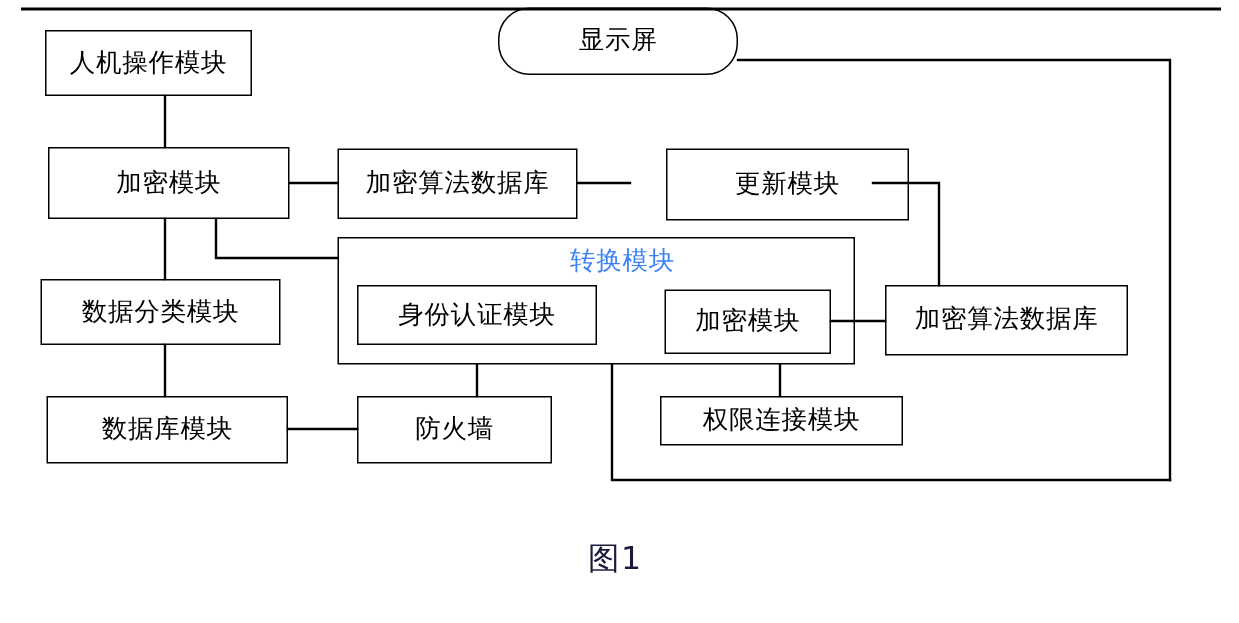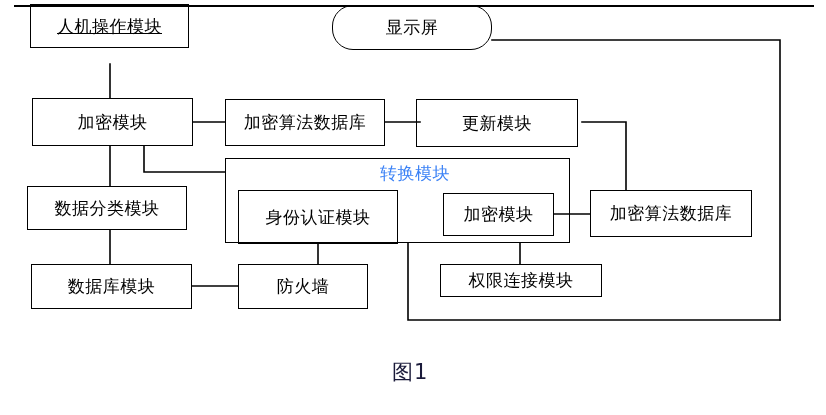--- a/index.html
+++ b/index.html
@@ -95,28 +95,28 @@
         <path d="M 492 40 L 780 40 L 780 320"></path>
         <path d="M 408 243 L 408 320 L 780 320"></path>
       </g>
   </svg>
 
   <div id="groups-layer">
       <div class="group-box" style="left: 225px; top: 158px; width: 345px; height: 85px;"></div>
       <div class="group-title" style="left: 380px; top: 162px;">转换模块</div>
     </div>
   <div id="nodes-layer">
-      <div class="node-box" style="left: 30px; top: 4px; width: 159px; height: 44px; text-decoration: underline;">人机操作模块</div>
+      <div class="node-box" style="left: 30px; top: 20px; width: 138px; height: 44px;">人机操作模块</div>
       <div class="node-box" style="left: 332px; top: 5px; width: 160px; height: 45px; border-radius: 21px;">显示屏</div>
       <div class="node-box" style="left: 32px; top: 98px; width: 161px; height: 48px;">加密模块</div>
       <div class="node-box" style="left: 225px; top: 99px; width: 160px; height: 47px;">加密算法数据库</div>
-      <div class="node-box" style="left: 416px; top: 99px; width: 162px; height: 48px;">更新模块</div>
+      <div class="node-box" style="left: 444px; top: 99px; width: 162px; height: 48px;">更新模块</div>
       <div class="node-box" style="left: 27px; top: 186px; width: 160px; height: 44px;">数据分类模块</div>
       <div class="node-box" style="left: 31px; top: 264px; width: 161px; height: 45px;">数据库模块</div>
-      <div class="node-box" style="left: 238px; top: 190px; width: 160px; height: 54px;">身份认证模块</div>
+      <div class="node-box" style="left: 238px; top: 190px; width: 160px; height: 40px;">身份认证模块</div>
       <div class="node-box" style="left: 443px; top: 193px; width: 111px; height: 43px;">加密模块</div>
       <div class="node-box" style="left: 590px; top: 190px; width: 162px; height: 47px;">加密算法数据库</div>
       <div class="node-box" style="left: 238px; top: 264px; width: 130px; height: 45px;">防火墙</div>
       <div class="node-box" style="left: 440px; top: 264px; width: 162px; height: 33px;">权限连接模块</div>
     </div>
 
   <div class="caption" id="figure-caption" style="left: 392px; top: 358px;">图1</div>
 
 </div>
 

